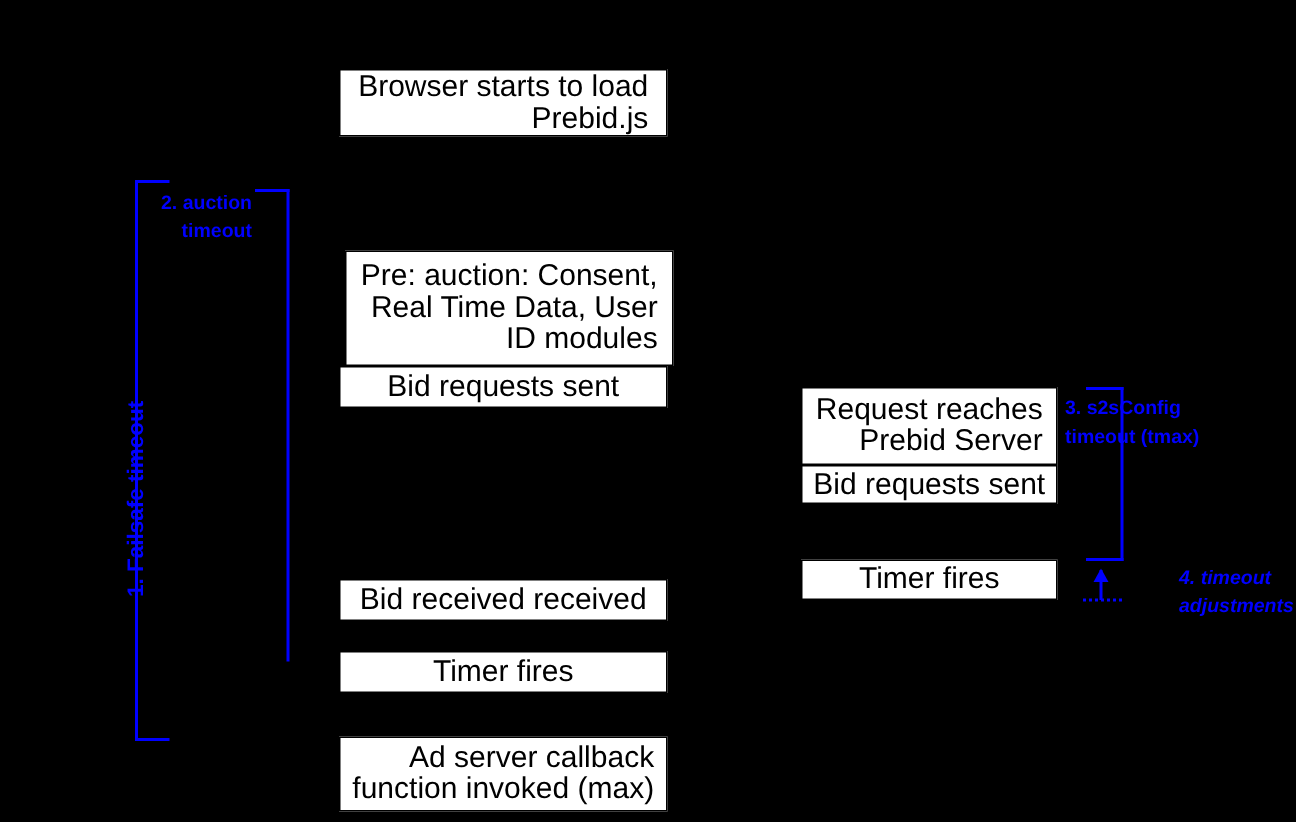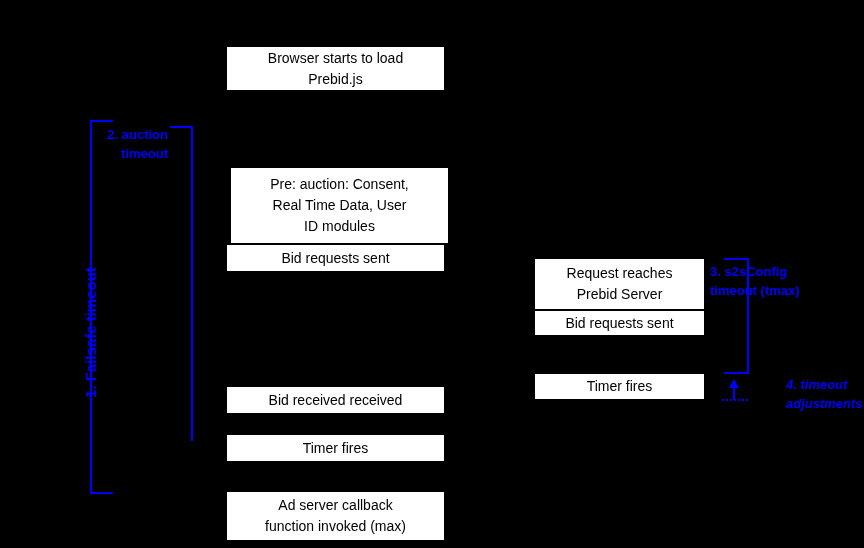--- a/index.html
+++ b/index.html
@@ -18,23 +18,23 @@
   }
 
   
   .box {
     position: absolute;
     box-sizing: border-box;
     background: #ffffff;
     border: 1px solid #000000;
     color: #000000;
     font-family: "Liberation Sans", sans-serif;
-    font-size: 14px;
+    font-size: 20px;
     line-height: 21px;
-    text-align: center;
+    text-align: right;
     display: flex;
     align-items: center;
     justify-content: center;
     padding: 0 4px;
     white-space: pre-line;
   }
 
   
   .blue-label {
     position: absolute;

